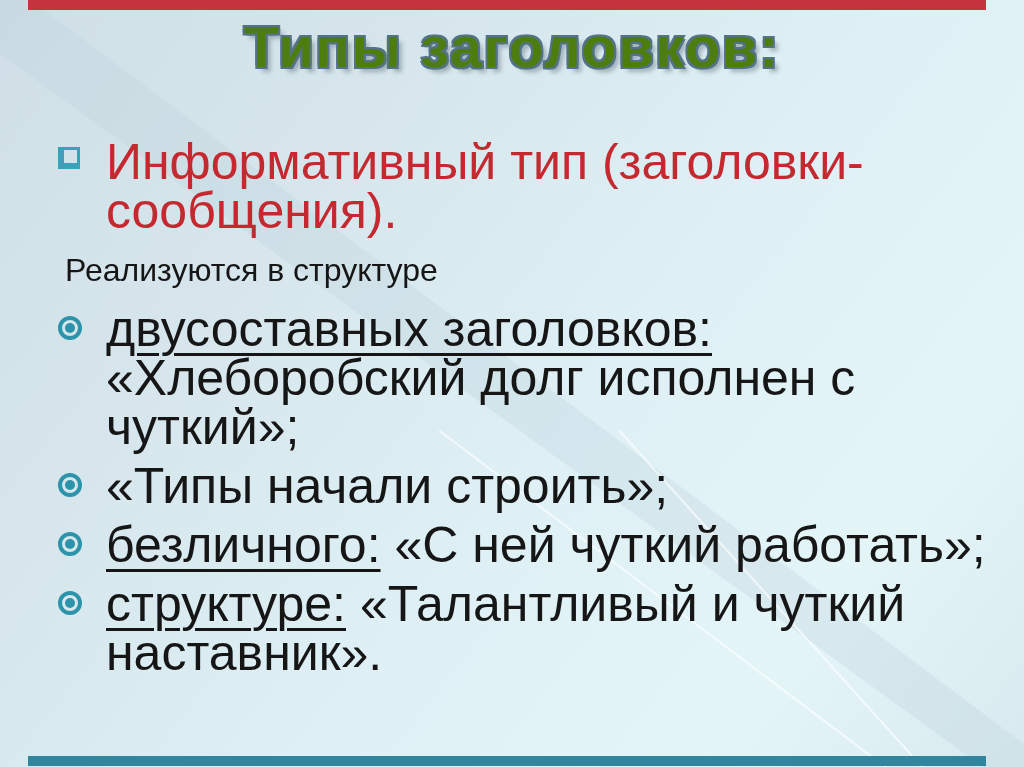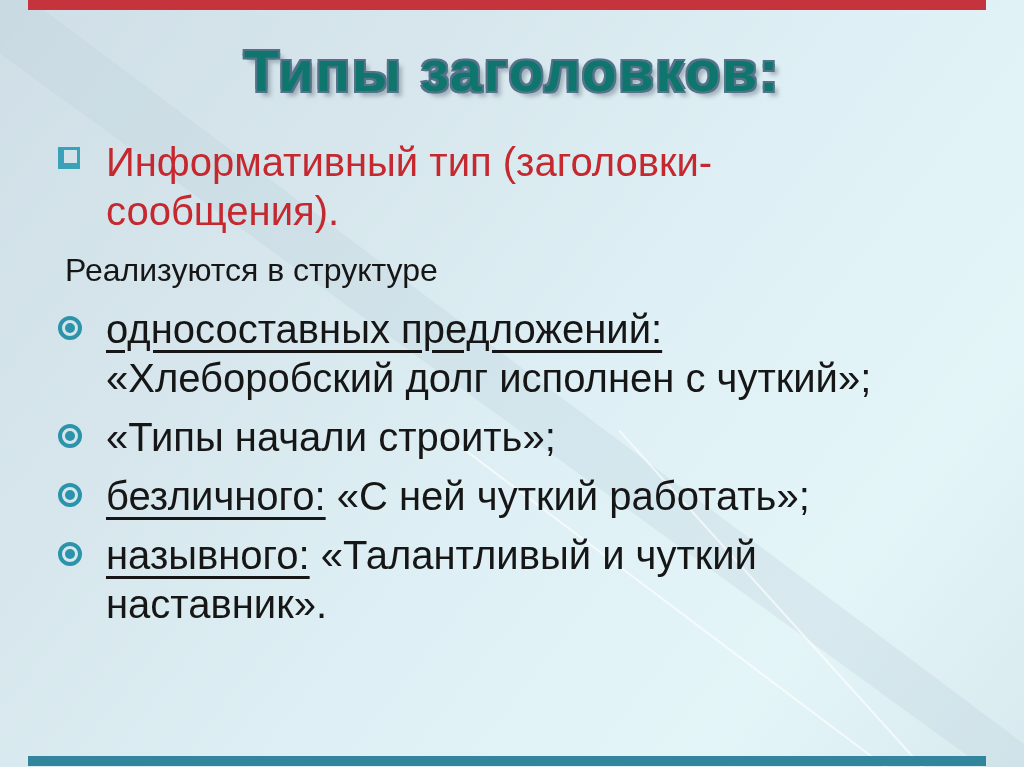--- a/index.html
+++ b/index.html
@@ -32,33 +32,33 @@
     position:absolute; left:28px; top:0; width:958px; height:10px;
     background:#c5333c;
   }
   .bottom-bar {
     position:absolute; left:28px; bottom:1px; width:958px; height:10px;
     background:#31859c;
   }
 
   
   .title {
-    position:absolute; top:38px; left:0; width:100%;
+    position:absolute; top:14px; left:0; width:100%;
     margin:0; text-align:center;
     font-size:57px; font-weight:bold; letter-spacing:2px;
-    color:#0f766e;
+    color:#4d7c0f;
     text-shadow:
       -2px -2px 0 #54738a, 2px -2px 0 #54738a,
       -2px  2px 0 #54738a, 2px  2px 0 #54738a,
        5px  5px 4px rgba(90,105,120,0.45);
   }
 
   
   .content { position:absolute; left:58px; top:138px; right:18px; color:#161616; }
-  .item { position:relative; padding-left:48px; font-size:40px; line-height:49px; margin:0 0 10px 0; }
+  .item { position:relative; padding-left:48px; font-size:50px; line-height:49px; margin:0 0 10px 0; }
   .intro { font-size:32px; line-height:49px; margin:0 0 10px 0; padding-left:7px; }
   .red-item { color:#c5282f; }
   .u {
     text-decoration:underline;
     text-decoration-thickness:2.5px;
     text-underline-offset:7px;
     text-decoration-color:#161616;
   }
   
   .blt-square {
@@ -97,35 +97,35 @@
     <div class="item red-item">
       <span class="blt-square"></span>
       <div>Информативный тип (заголовки-</div>
       <div>сообщения).</div>
     </div>
 
     <p class="intro">Реализуются в структуре</p>
 
     <div class="item">
       <span class="blt-circle"></span>
-      <div><span class="u">односоставных предложений:</span><span></span></div>
+      <div><span class="u">двусоставных заголовков:</span><span></span></div>
       <div>«Хлеборобский долг исполнен с чуткий»;</div>
     </div>
 
     <div class="item">
       <span class="blt-circle"></span>
       <div>«Типы начали строить»;</div>
     </div>
 
     <div class="item">
       <span class="blt-circle"></span>
       <div><span class="u">безличного:</span><span> «С ней чуткий работать»;</span></div>
       <div></div>
     </div>
 
     <div class="item">
       <span class="blt-circle"></span>
-      <div><span class="u">назывного:</span><span> «Талантливый и чуткий</span></div>
+      <div><span class="u">структуре:</span><span> «Талантливый и чуткий</span></div>
       <div>наставник».</div>
     </div>
 
   </div>
 </div>
 
 </body></html>

